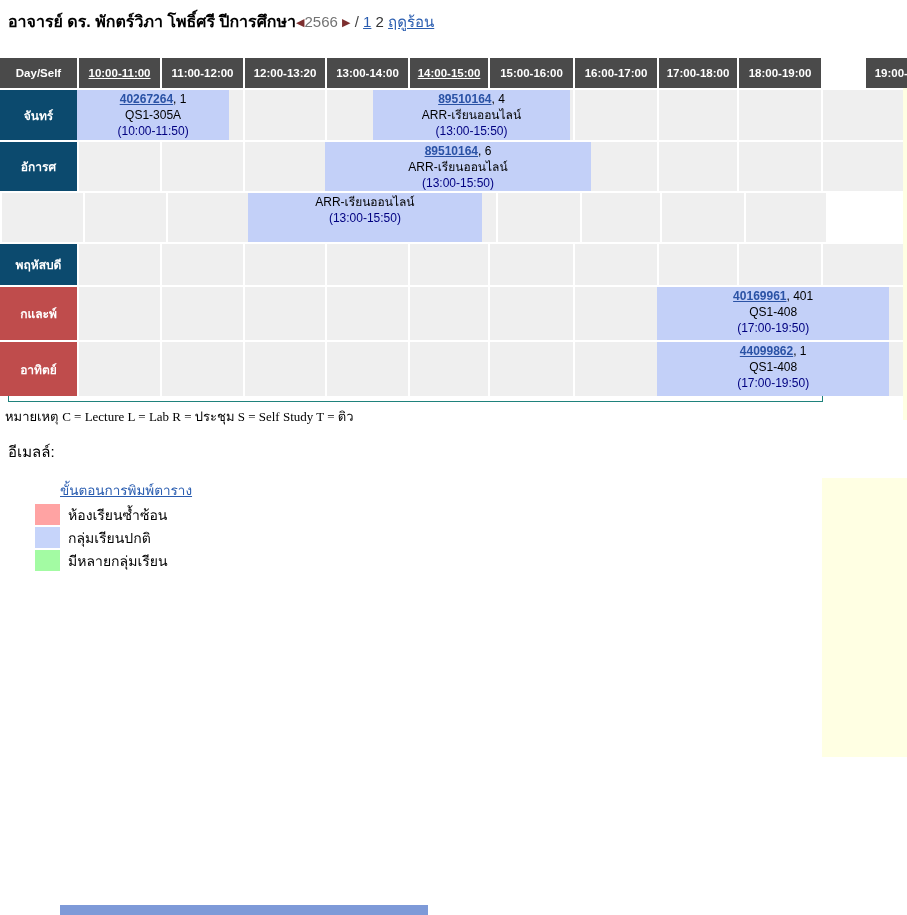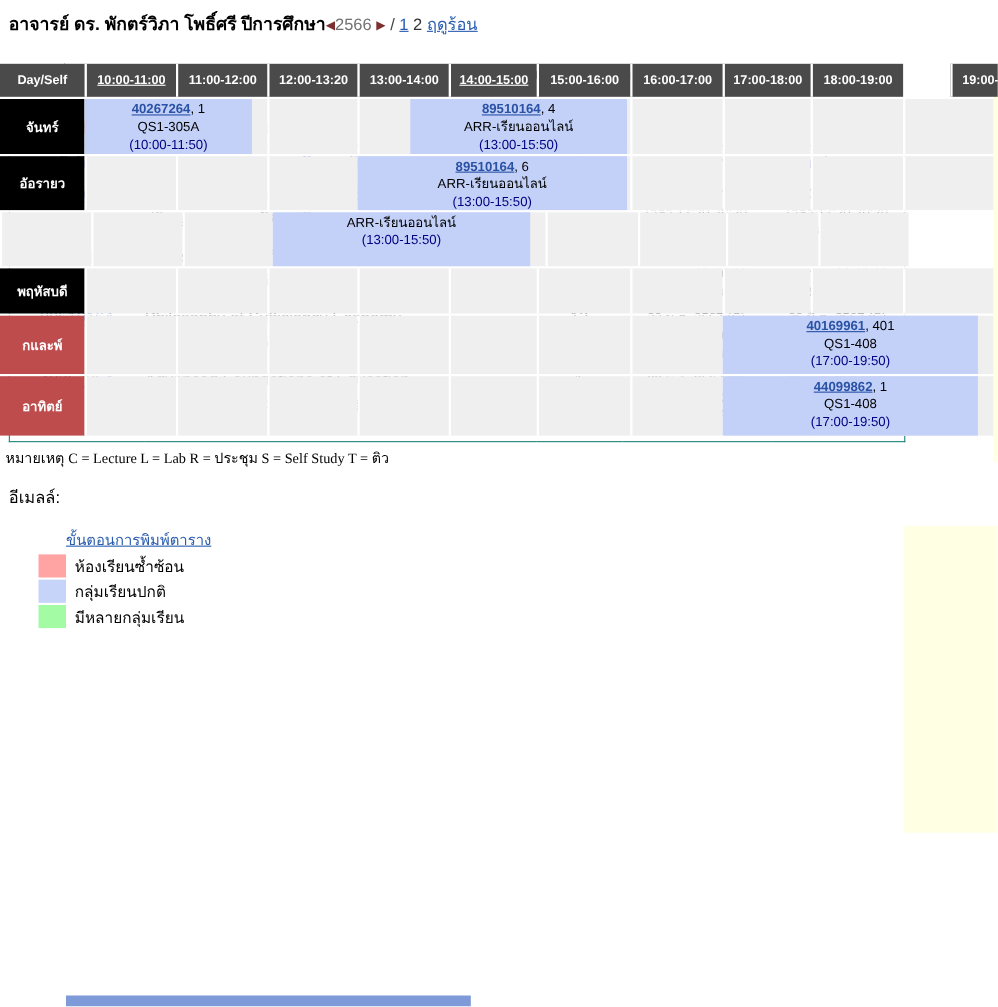--- a/index.html
+++ b/index.html
@@ -26,21 +26,21 @@
 
   
   .timetable{position:absolute;left:0;top:58px;width:903px}
   .tt-row{display:flex;border-top:2px solid #fff}
   .tt-row:first-child{border-top:none}
   .tt-cell{box-sizing:border-box;border-left:2px solid #fff;display:flex;align-items:center;justify-content:center}
   .tt-cell:first-child{border-left:none}
   .tt-head .tt-cell{background:#4a4a4a;color:#fff;font-weight:bold;font-size:11.5px}
   .tt-day{width:77px;box-sizing:border-box;color:#fff;font-weight:bold;font-size:12px;
           display:flex;align-items:center;justify-content:center;flex:0 0 77px}
-  .tt-day.weekday{background:#000000}
+  .tt-day.weekday{background:#0c4a6e}
   .tt-day.weekend{background:#bf4c4c}
   .tt-timeline{position:relative;display:flex;flex:1}
   .tt-bg{box-sizing:border-box;border-left:2px solid #fff;background:#efefef;height:auto}
   .tt-block{position:absolute;top:0;bottom:0;background:#c3d0f8;z-index:2;
             font-size:12px;line-height:16px;text-align:center;padding-top:1px;box-sizing:border-box;overflow:hidden}
   .tt-block .code{color:#2a52a5;font-weight:bold}
   .tt-block .blk-time{color:#000080}
 
   
   .note{margin:7px 0 0 8px;font-size:13.5px}
@@ -116,33 +116,33 @@
           <div class="blk-time">(10:00-11:50)</div>
         </div>
         <div class="tt-block" style="left: 248px; width: 197px; margin-left: 48px;">
           <div><a class="code">89510164</a><span>, 4</span></div>
           <div>ARR-เรียนออนไลน์</div>
           <div class="blk-time">(13:00-15:50)</div>
         </div>
       </div>
     </div>
     <div class="tt-row" style="height: 49px;">
-      <div class="tt-day weekday">อัอรายว</div>
-      <div class="tt-timeline">
-        <div class="tt-bg" style="width: 83px; flex: 0 0 83px;"></div>
-        <div class="tt-bg" style="width: 83px; flex: 0 0 83px;"></div>
-        <div class="tt-bg" style="width: 82px; flex: 0 0 82px;"></div>
-        <div class="tt-bg" style="width: 83px; flex: 0 0 83px;"></div>
-        <div class="tt-bg" style="width: 80px; flex: 0 0 80px;"></div>
-        <div class="tt-bg" style="width: 85px; flex: 0 0 85px;"></div>
-        <div class="tt-bg" style="width: 84px; flex: 0 0 84px;"></div>
-        <div class="tt-bg" style="width: 80px; flex: 0 0 80px;"></div>
-        <div class="tt-bg" style="width: 84px; flex: 0 0 84px;"></div>
-        <div class="tt-bg" style="width: 82px; flex: 0 0 82px;"></div>
-        <div class="tt-block" style="left: 248px; width: 245px;">
+      <div class="tt-day weekday">อัการศ</div>
+      <div class="tt-timeline">
+        <div class="tt-bg" style="width: 83px; flex: 0 0 83px;"></div>
+        <div class="tt-bg" style="width: 83px; flex: 0 0 83px;"></div>
+        <div class="tt-bg" style="width: 82px; flex: 0 0 82px;"></div>
+        <div class="tt-bg" style="width: 83px; flex: 0 0 83px;"></div>
+        <div class="tt-bg" style="width: 80px; flex: 0 0 80px;"></div>
+        <div class="tt-bg" style="width: 85px; flex: 0 0 85px;"></div>
+        <div class="tt-bg" style="width: 84px; flex: 0 0 84px;"></div>
+        <div class="tt-bg" style="width: 80px; flex: 0 0 80px;"></div>
+        <div class="tt-bg" style="width: 84px; flex: 0 0 84px;"></div>
+        <div class="tt-bg" style="width: 82px; flex: 0 0 82px;"></div>
+        <div class="tt-block" style="left: 248px; width: 266px;">
           <div><a class="code">89510164</a><span>, 6</span></div>
           <div>ARR-เรียนออนไลน์</div>
           <div class="blk-time">(13:00-15:50)</div>
         </div>
       </div>
     </div>
     <div class="tt-row" style="height: 49px;">
       <div class="tt-timeline">
         <div class="tt-bg" style="width: 83px; flex: 0 0 83px;"></div>
         <div class="tt-bg" style="width: 83px; flex: 0 0 83px;"></div>

